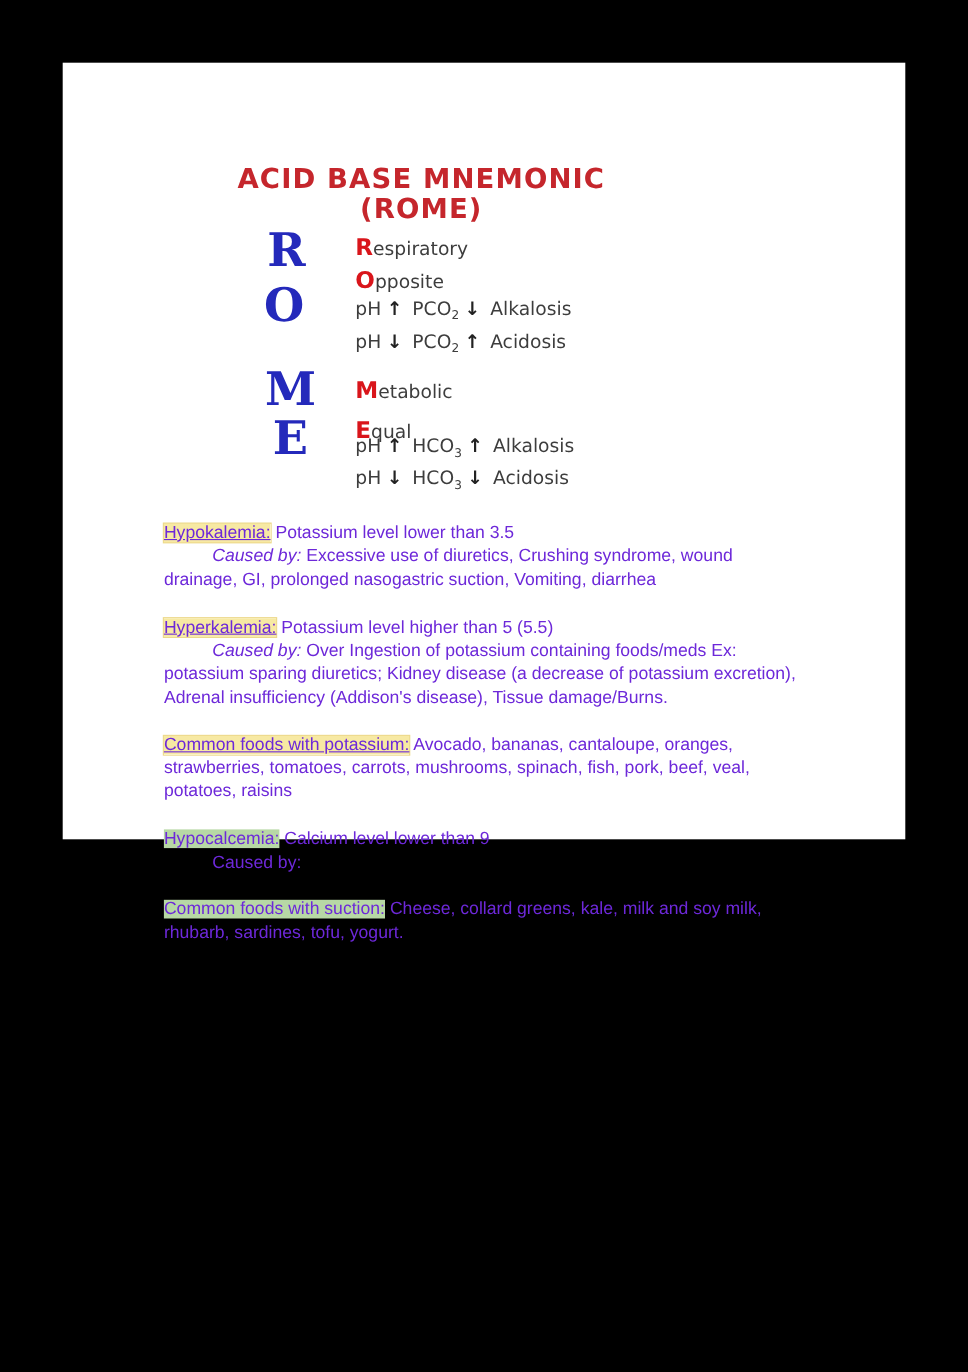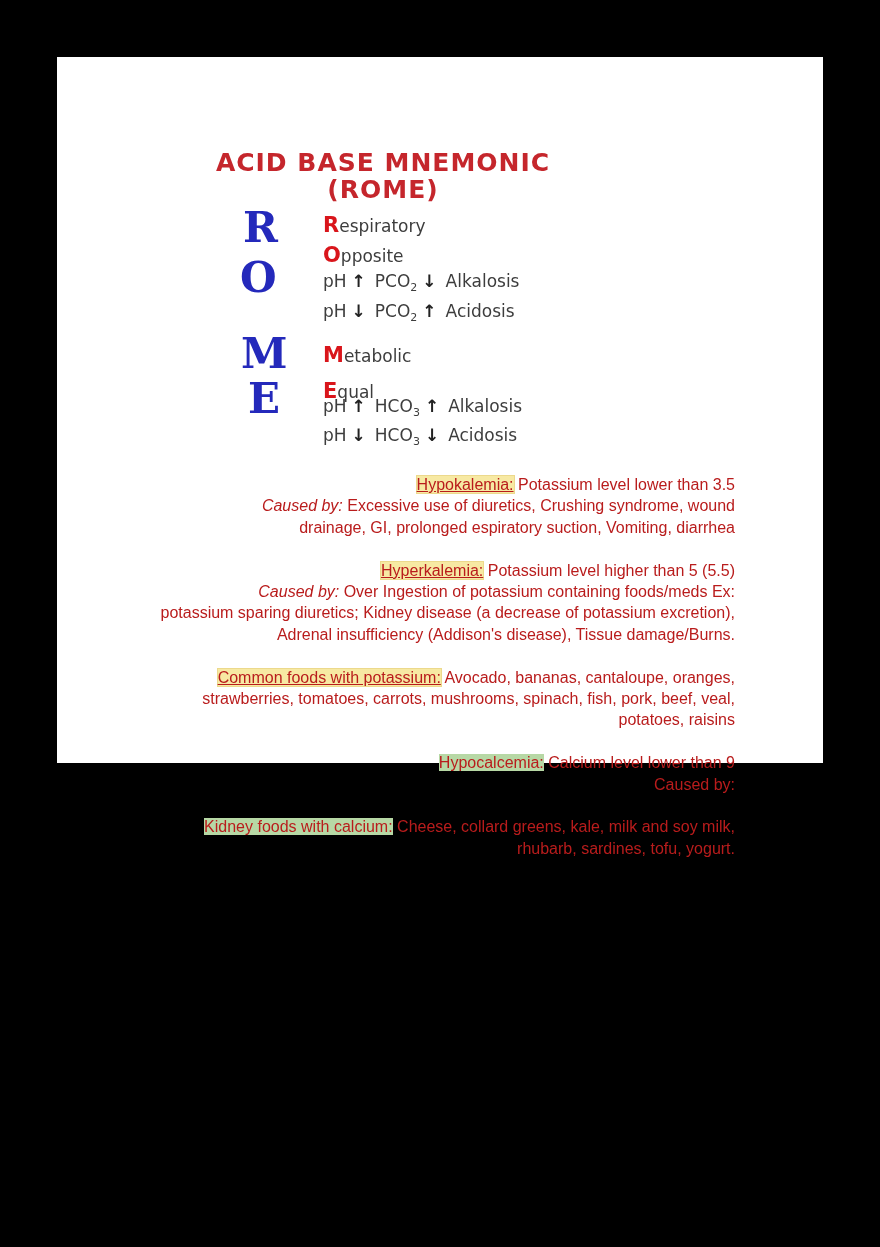--- a/index.html
+++ b/index.html
@@ -46,21 +46,21 @@
   #row-f4          { top:368px; }
 
   .lead { color:#d9151b; font-weight:bold; font-size:21px; }
   .fa   { margin:0 9px 0 5px; color:#222; font-weight:bold; }
   .fr   { margin-left:0; }
   .fc sub { font-size:11px; }
 
   
   .textblock {
     position:absolute; left:92px; top:417px; width:586px;
-    font-size:16px; line-height:21.4px; color:#b91c1c;text-align:right;
+    font-size:16px; line-height:21.4px; color:#6d28d9;
   }
   .section { margin:0 0 21.4px 0; }
   .section p { margin:0; }
   .detail { text-indent:44px; }
   .hl-y { background:#f7e9a3; box-shadow:0 0 0 1px #ecd98c; }
   .hl-g { background:#b7d8a5; }
   .u  { text-decoration:underline; }
   .it { font-style:italic; }
 </style>
 </head>
@@ -98,21 +98,21 @@
 
   <div class="textblock">
 
     <div class="section">
       <p>
         <span class="hl-y u">Hypokalemia:</span>
         <span>Potassium level lower than 3.5</span>
       </p>
       <p class="detail">
         <span class="it">Caused by:</span>
-        <span>Excessive use of diuretics, Crushing syndrome, wound drainage, GI, prolonged espiratory suction, Vomiting, diarrhea</span>
+        <span>Excessive use of diuretics, Crushing syndrome, wound drainage, GI, prolonged nasogastric suction, Vomiting, diarrhea</span>
       </p>
     </div>
 
     <div class="section">
       <p>
         <span class="hl-y u">Hyperkalemia:</span>
         <span>Potassium level higher than 5 (5.5)</span>
       </p>
       <p class="detail">
         <span class="it">Caused by:</span>
@@ -133,19 +133,19 @@
         <span>Calcium level lower than 9</span>
       </p>
       <p class="detail">
         <span>Caused by:</span>
         <span></span>
       </p>
     </div>
 
     <div class="section">
       <p>
-        <span class="hl-g">Kidney foods with calcium:</span>
+        <span class="hl-g">Common foods with suction:</span>
         <span>Cheese, collard greens, kale, milk and soy milk, rhubarb, sardines, tofu, yogurt.</span>
       </p>
     </div>
 
   </div>
 </div>
 
 </body></html>

